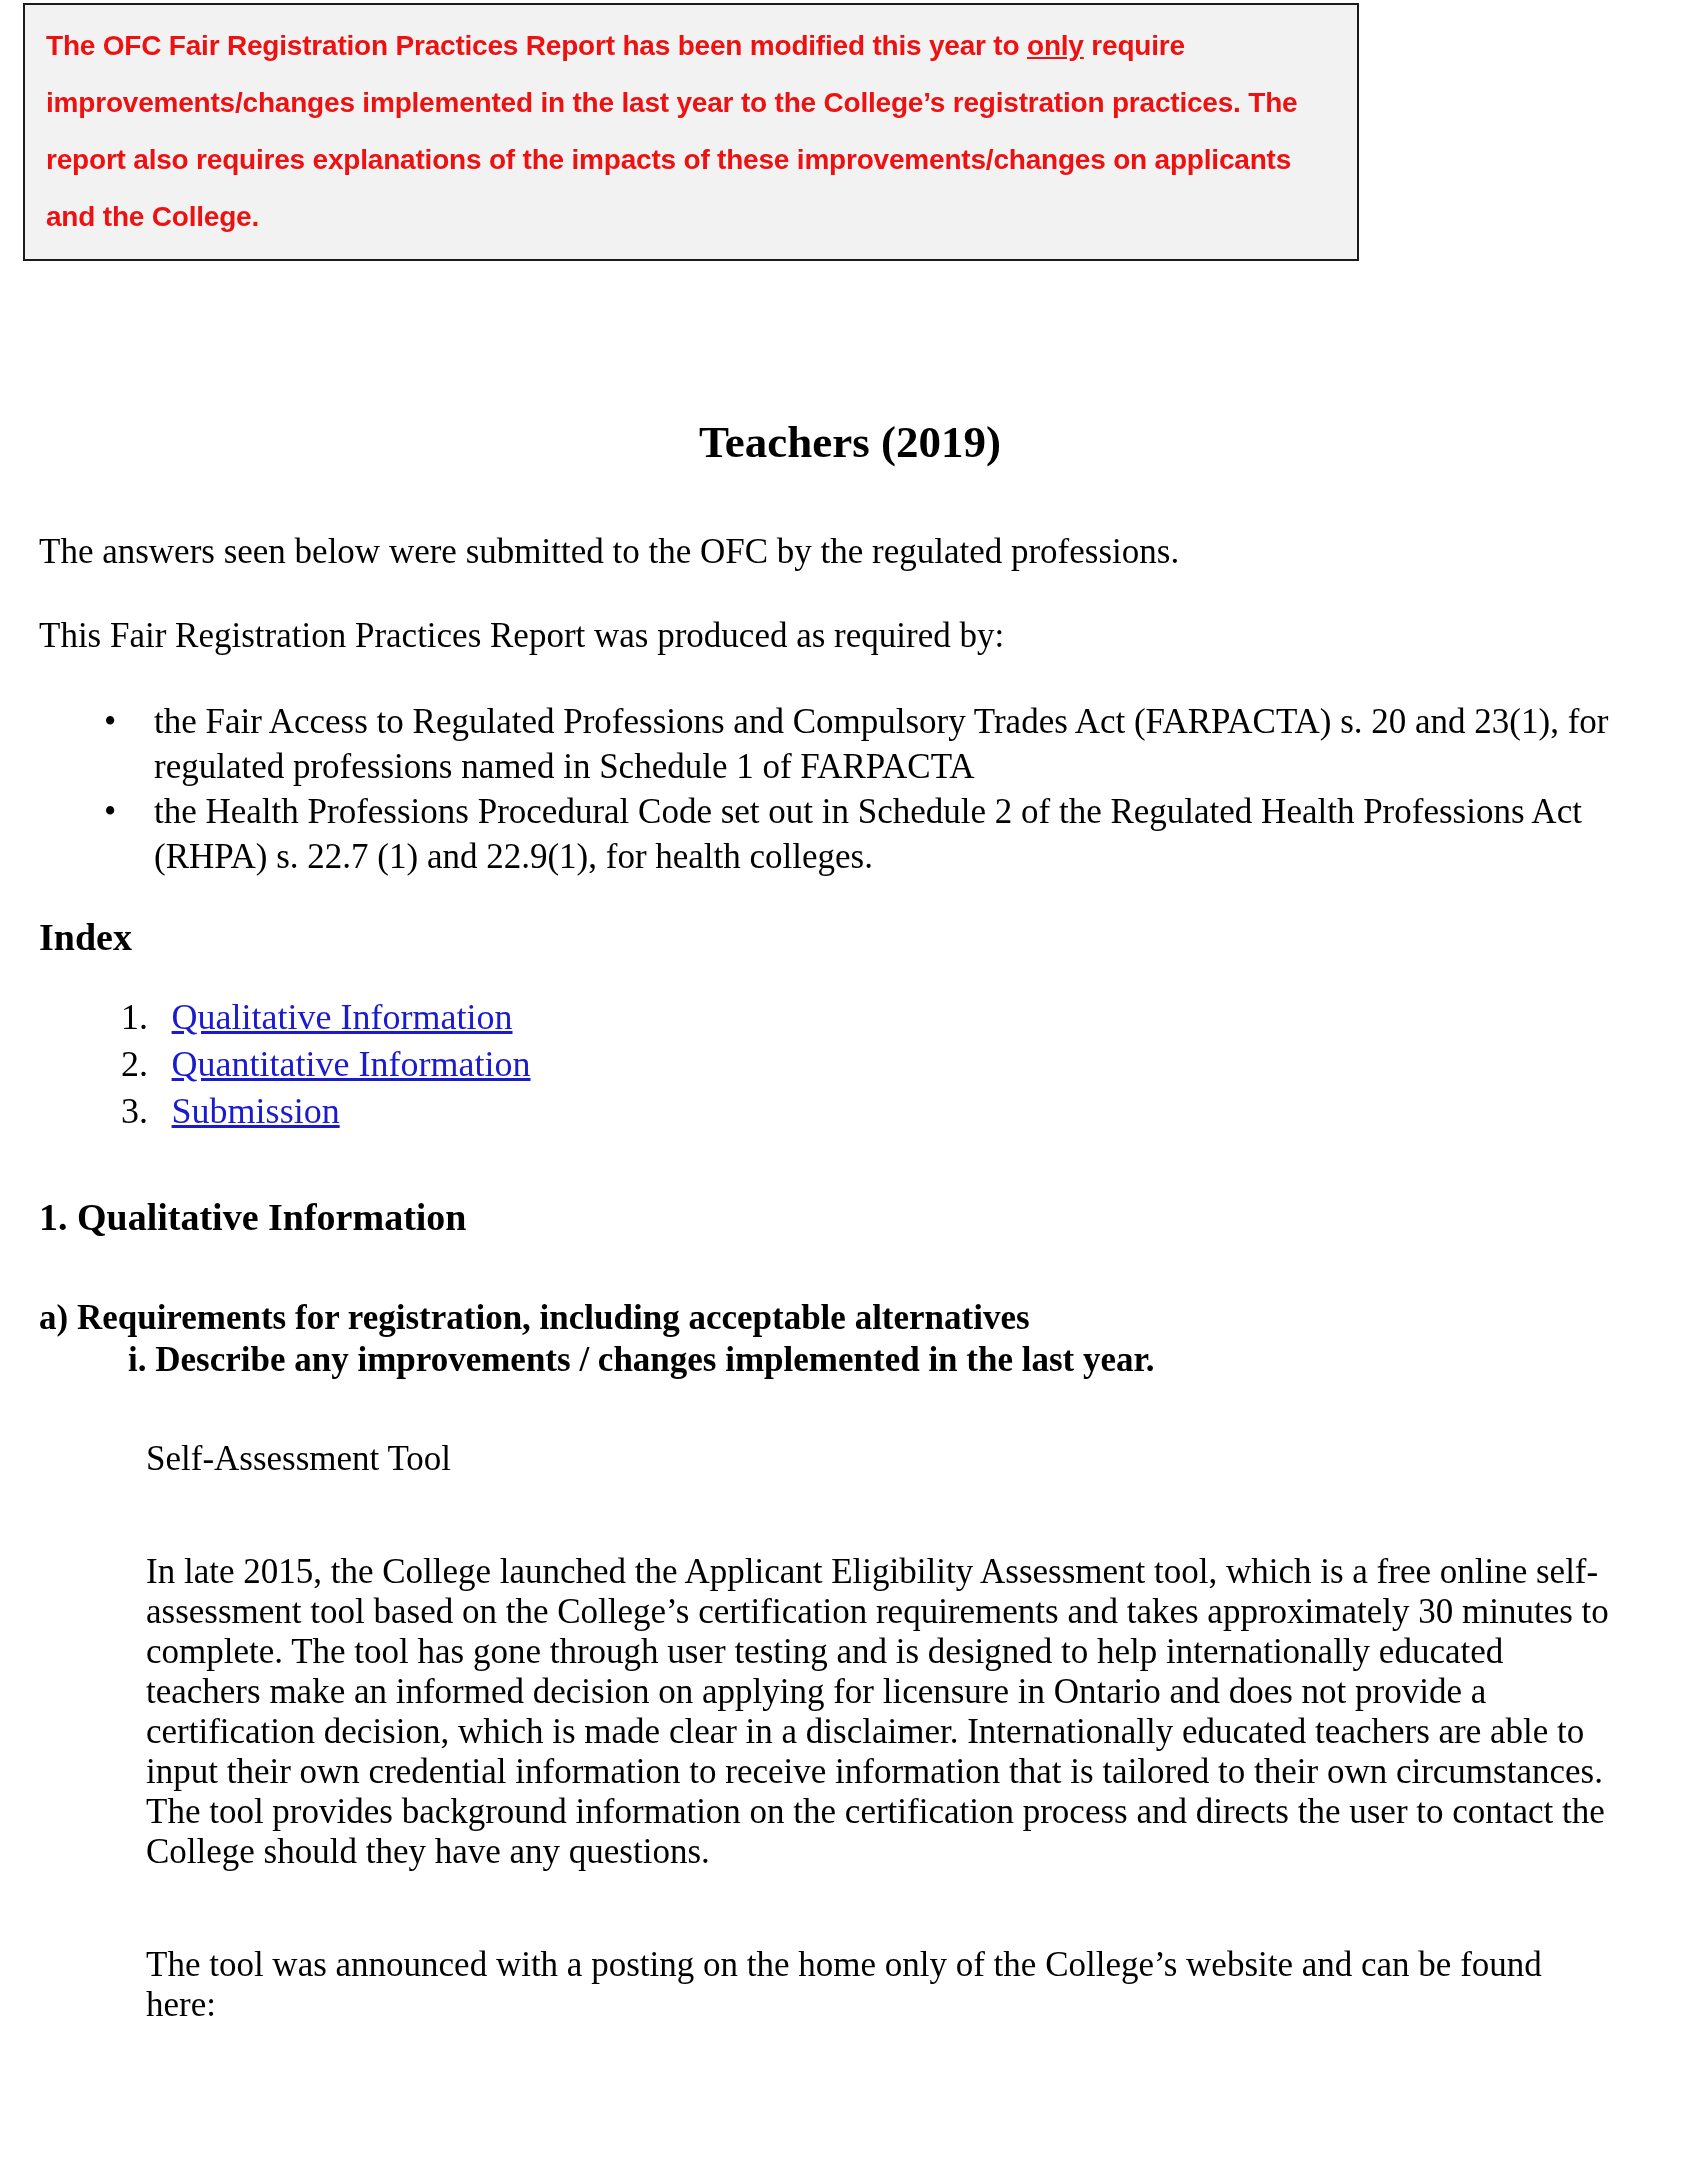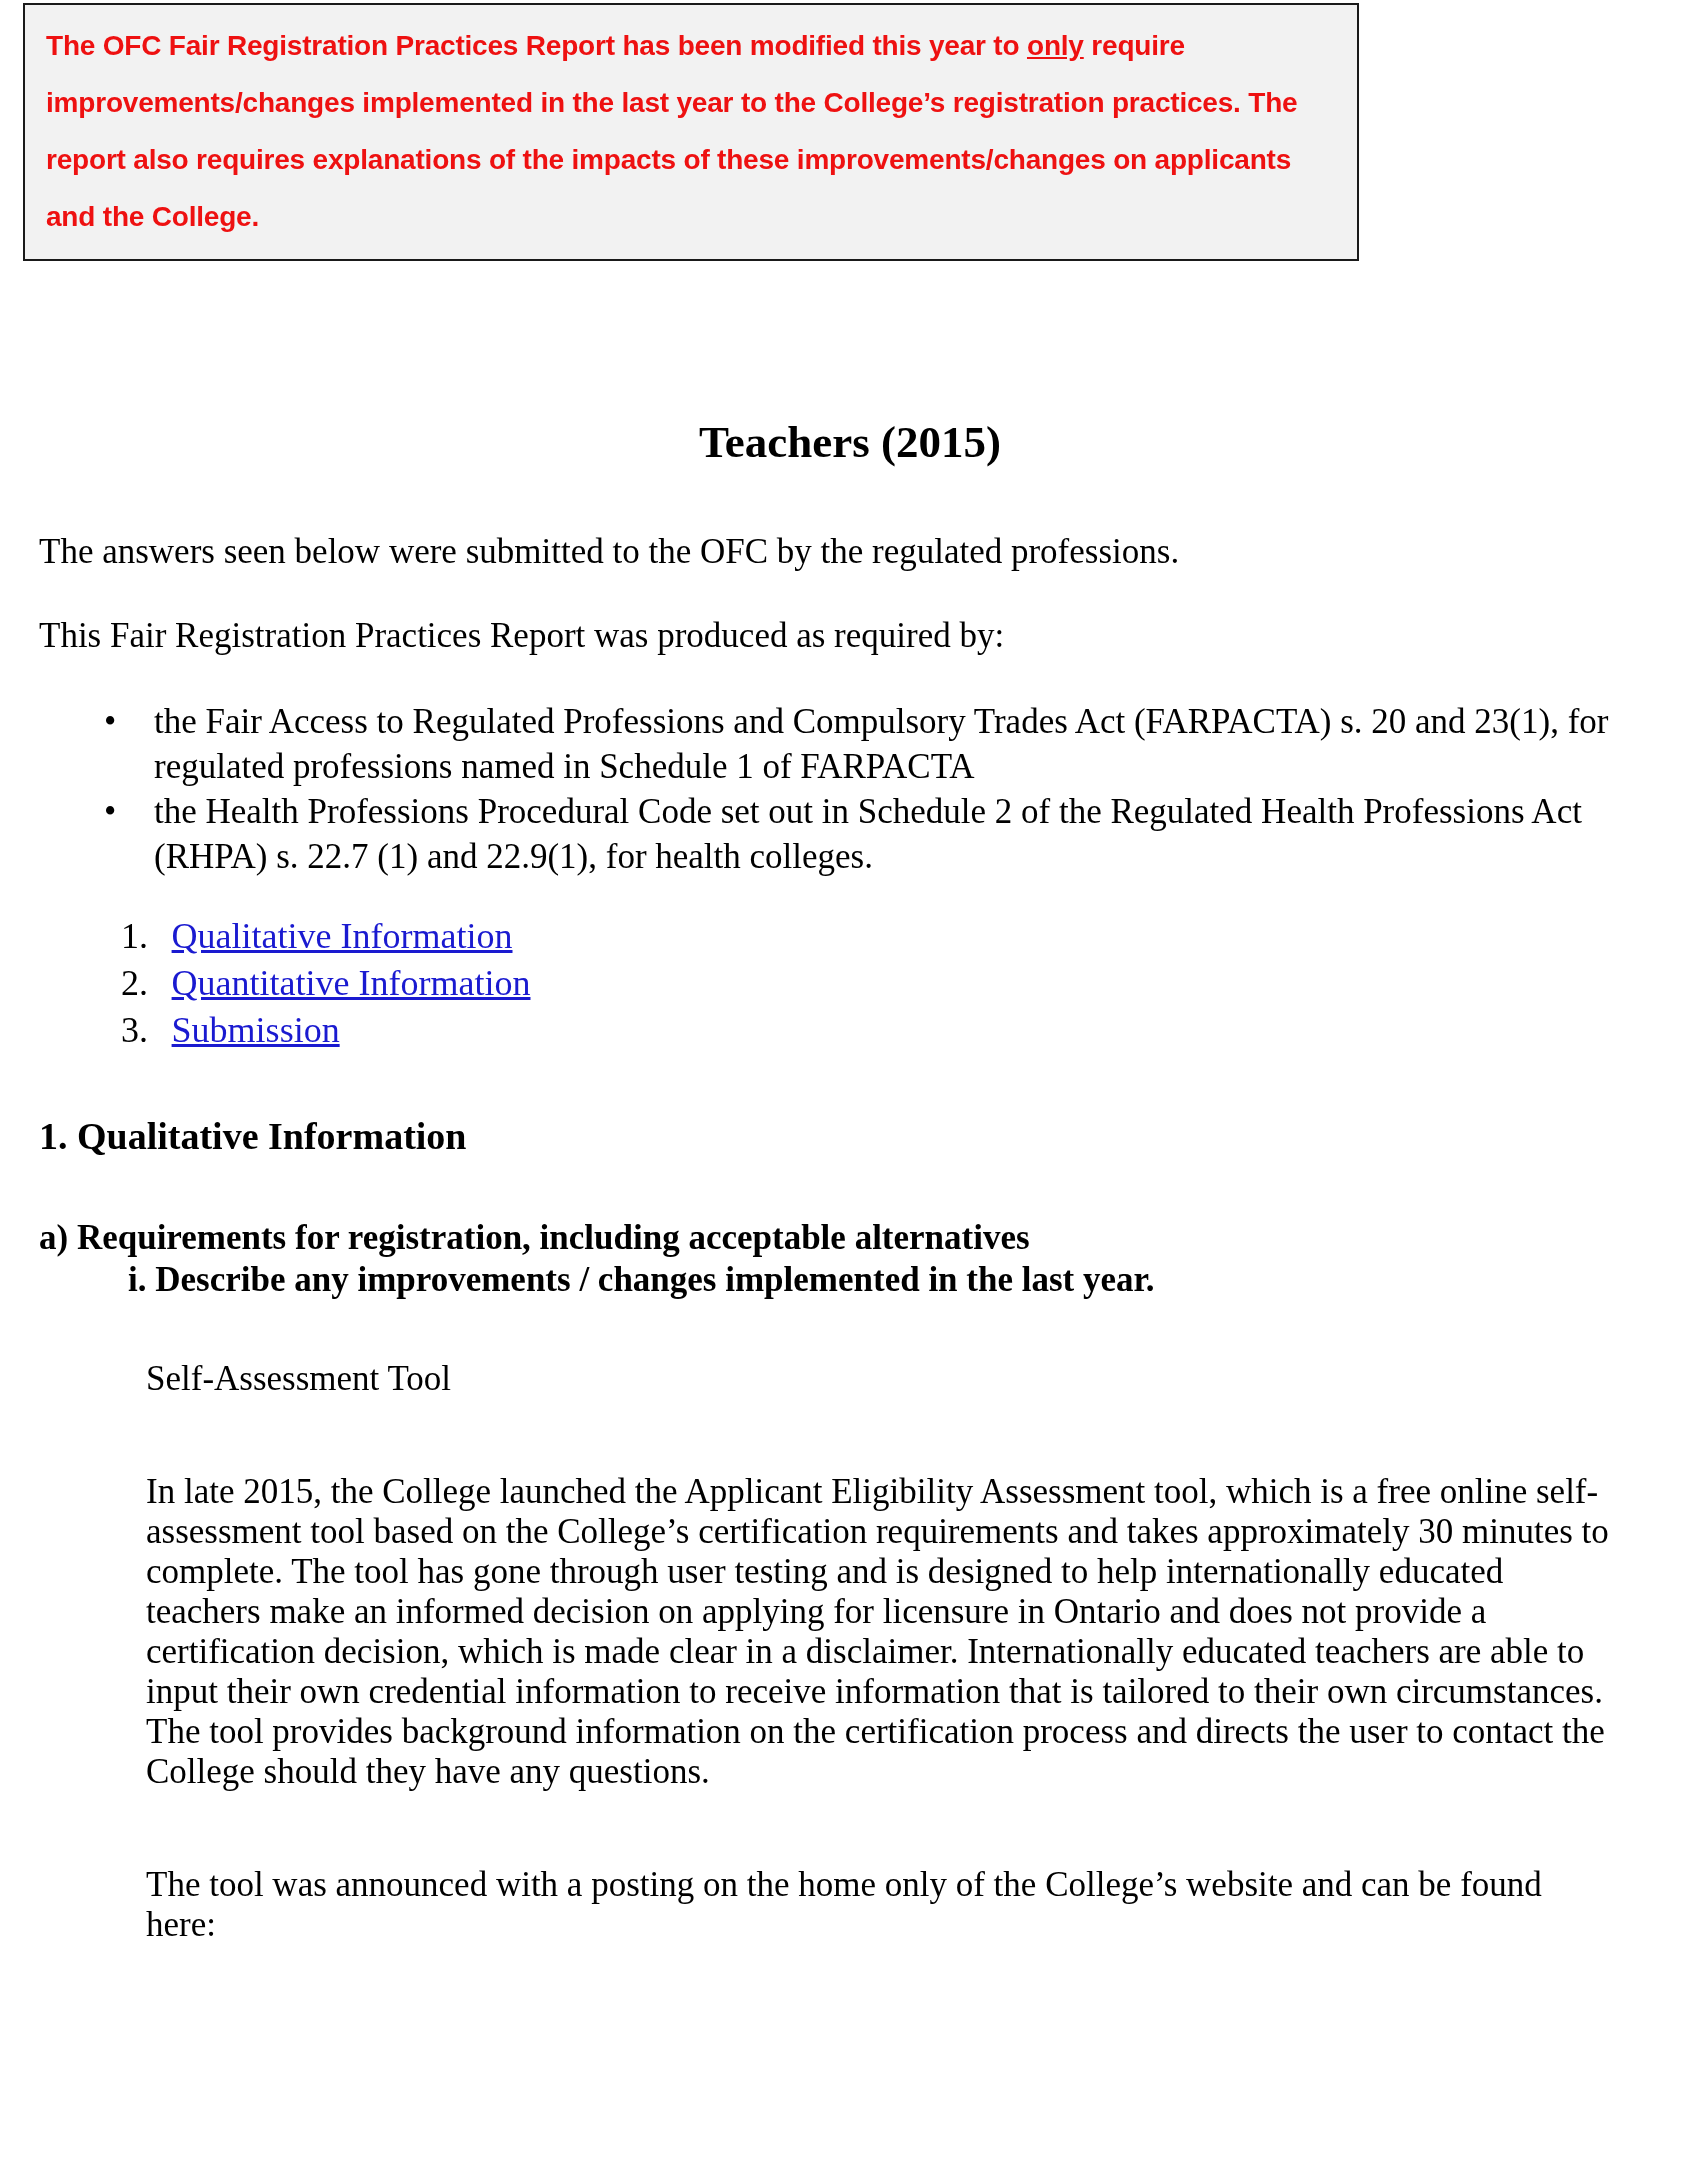--- a/index.html
+++ b/index.html
@@ -161,33 +161,34 @@
 </style>
 </head>
 <body>
 
 <div class="page">
 
   <div class="notice-banner">
     <p class="notice-text"><span>The OFC Fair Registration Practices Report has been modified this year to </span><span class="u">only</span><span> require improvements/changes implemented in the last year to the College’s registration practices. The report also requires explanations of the impacts of these improvements/changes on applicants and the College.</span></p>
   </div>
 
-  <div class="doc-subtitle">Teachers (2015)</div>
+  <div class="doc-subtitle">Teachers (2019)</div>
 
   <div class="content">
 
     <p class="body">The answers seen below were submitted to the OFC by the regulated professions.</p>
 
     <p class="body">This Fair Registration Practices Report was produced as required by:</p>
 
     <ul class="plain-bullets">
       <li><span class="bullet-dot">•</span><span>the Fair Access to Regulated Professions and Compulsory Trades Act (FARPACTA) s. 20 and 23(1), for regulated professions named in Schedule 1 of FARPACTA</span></li>
       <li><span class="bullet-dot">•</span><span>the Health Professions Procedural Code set out in Schedule 2 of the Regulated Health Professions Act (RHPA) s. 22.7 (1) and 22.9(1), for health colleges.</span></li>
     </ul>
 
+    <h2 class="section-head">Index</h2>
 
     <ol class="index-list">
       <li><a href="#">Qualitative Information</a></li>
       <li><a href="#">Quantitative Information</a></li>
       <li><a href="#">Submission</a></li>
     </ol>
 
     <h2 class="numbered-head">1. Qualitative Information</h2>
 
     <h3 class="lettered-head">a) Requirements for registration, including acceptable alternatives</h3>

